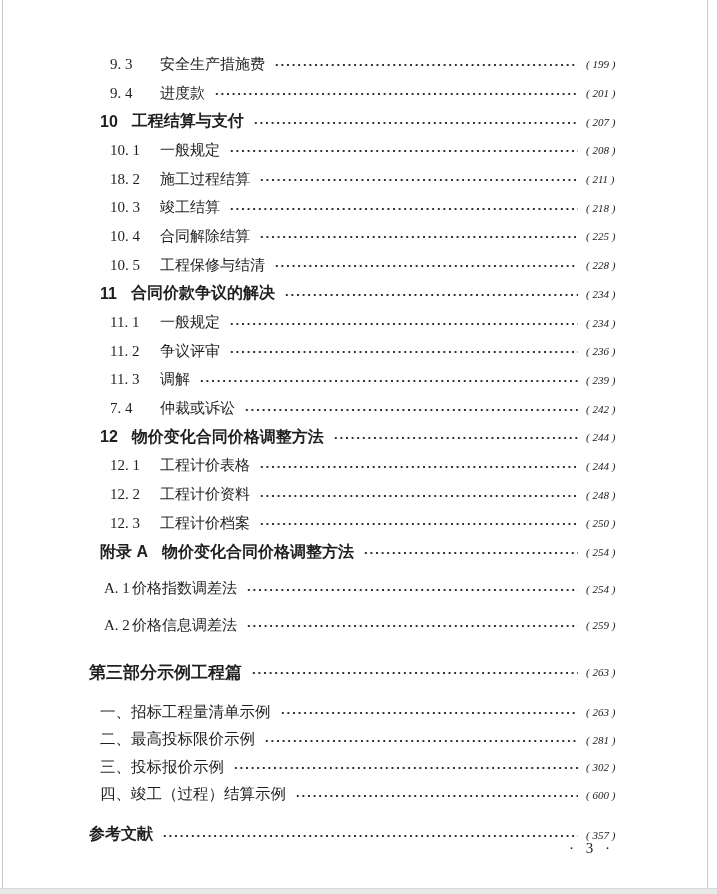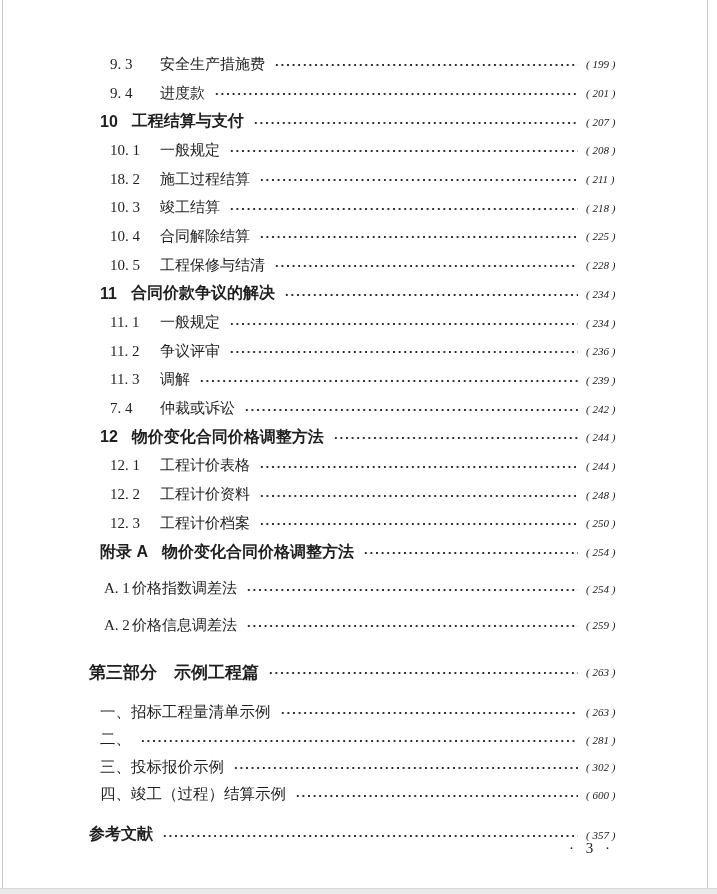--- a/index.html
+++ b/index.html
@@ -29,21 +29,21 @@
   }
 
   
   .lvl-sub{padding-left:21px;}
   .lvl-sub .num{display:inline-block;width:50px;}
   .lvl-appendix-sub{padding-left:15px;margin-top:8px;}
   .lvl-appendix-sub .num{display:inline-block;width:28px;}
   .lvl-chapter{padding-left:11px;font-size:16px;}
   .lvl-chapter .num{margin-right:14px;}
   .lvl-part{padding-left:0;font-size:17px;margin-top:18px;margin-bottom:12px;}
-  .lvl-part .num{margin-right:17px;}
+  .lvl-part .num{}
   .lvl-example{padding-left:11px;font-size:15.5px;height:27.5px;}
   .lvl-example .num{margin-right:0;}
   .lvl-ref{padding-left:0;font-size:16px;margin-top:12px;}
 
   .lvl-chapter,.lvl-part,.lvl-ref{
     font-family:"Liberation Sans","DejaVu Sans",sans-serif;font-weight:700;
   }
 
   .footer{
     position:absolute;left:0;top:840px;width:640px;
@@ -209,20 +209,21 @@
 
   <div class="toc-row lvl-example">
     <span class="num">一、</span>
     <span class="title">招标工程量清单示例</span>
     <span class="leader"></span>
     <span class="pageno">( 263 )</span>
   </div>
 
   <div class="toc-row lvl-example">
     <span class="num">二、</span>
+    <span class="title">最高投标限价示例</span>
     <span class="leader"></span>
     <span class="pageno">( 281 )</span>
   </div>
 
   <div class="toc-row lvl-example">
     <span class="num">三、</span>
     <span class="title">投标报价示例</span>
     <span class="leader"></span>
     <span class="pageno">( 302 )</span>
   </div>

